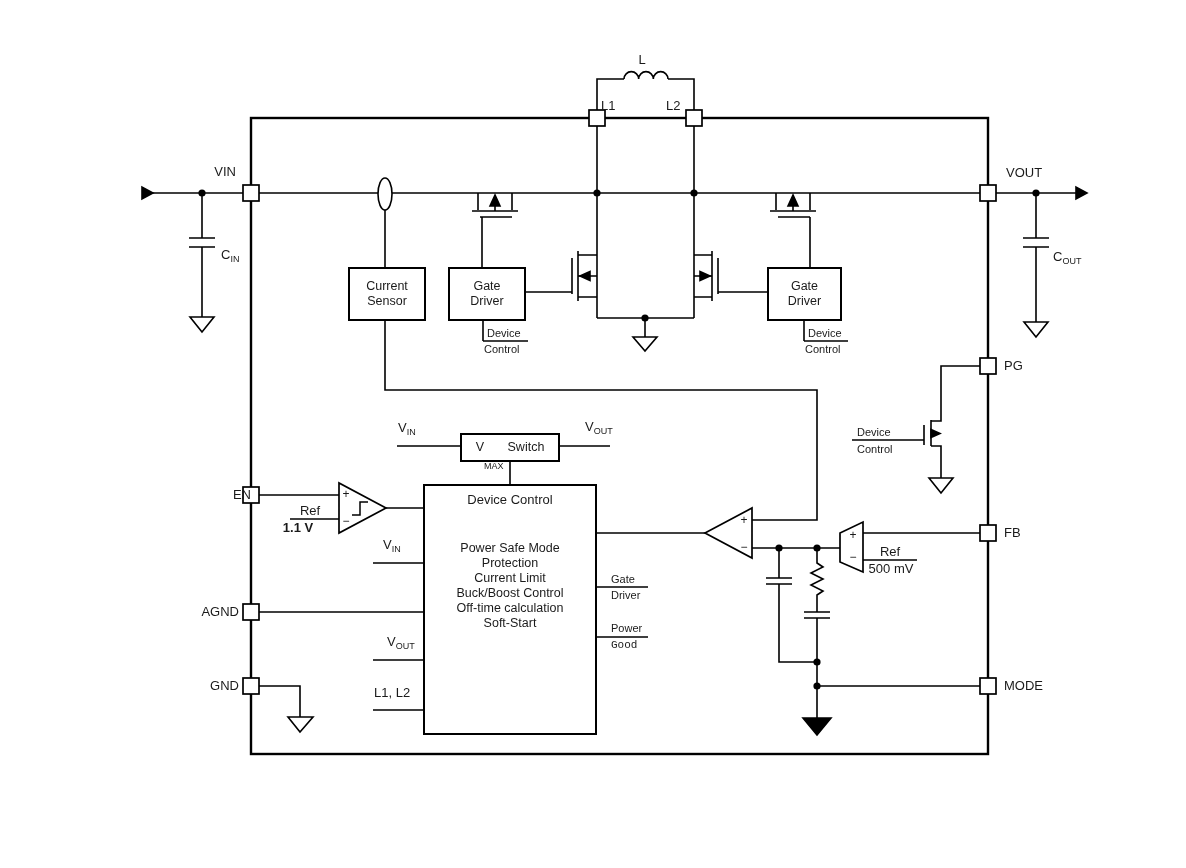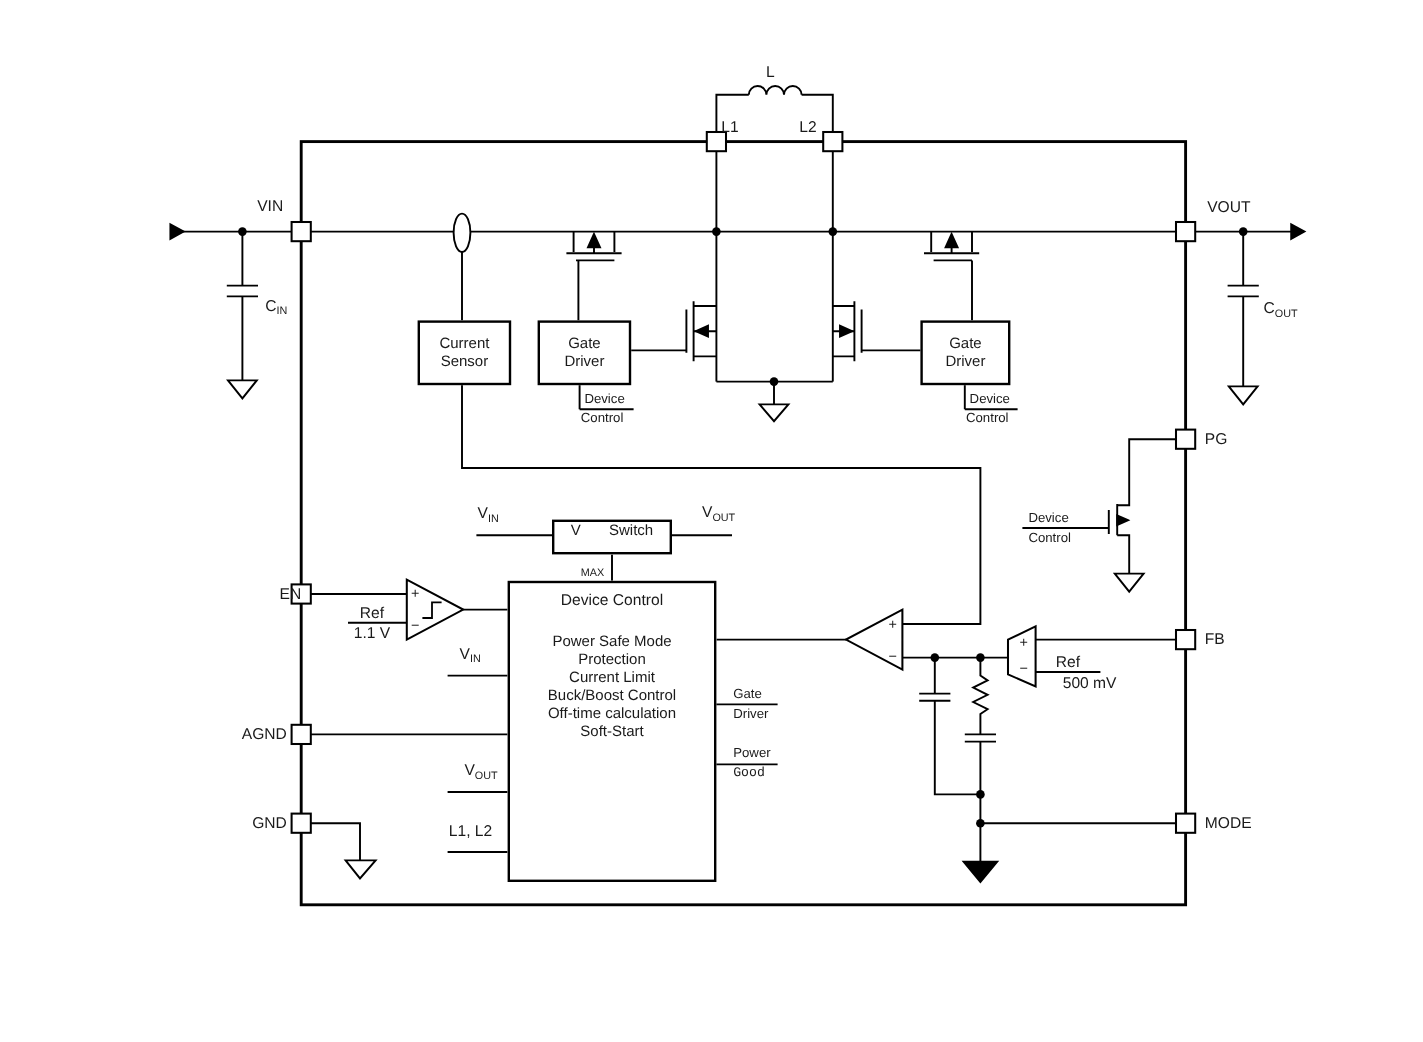--- a/index.html
+++ b/index.html
@@ -3,25 +3,25 @@
 <meta charset="utf-8">
 <style>
   html,body{margin:0;padding:0;background:#fff;}
   #stage{position:relative;width:1186px;height:868px;background:#ffffff;overflow:hidden;
          font-family:"Liberation Sans",sans-serif;color:#1a1a1a;}
   #wires{position:absolute;left:0;top:0;}
   .lbl{position:absolute;font-size:13px;line-height:13px;white-space:nowrap;}
   .lbl.small{font-size:11px;}
   .sub{font-size:9px;position:relative;top:3px;margin-top:32px;}
   .block{position:absolute;border:2px solid #000;background:#fff;display:flex;
-         flex-direction:column;justify-content:center;
+         flex-direction:column;align-items:center;justify-content:center;
          text-align:center;font-size:12.5px;line-height:15px;}
   #device-control{position:absolute;left:423px;top:484px;width:170px;height:247px;
          border:2px solid #000;background:#fff;text-align:center;font-size:12.5px;}
-  .dc-title{margin-top:6px;margin-bottom:20px;font-size:13px;}
+  .dc-title{margin-top:6px;margin-bottom:34px;font-size:13px;}
   .dc-fn{line-height:15px;}
   .sign{position:absolute;font-size:12px;line-height:14px;width:12px;text-align:center;}
   .ra{text-align:right;}
   .ctr{text-align:center;}
 </style>
 </head>
 <body>
 
 <div id="stage">
 
@@ -195,23 +195,23 @@
 <div class="lbl small" style="left:611px;top:589px;">Driver</div>
 <div class="lbl small" style="left:611px;top:622px;">Power</div>
 <div class="lbl small" style="left:611px;top:639px;font-family:Liberation Mono, monospace;">Good</div>
 
 <div class="lbl" style="left:398px;top:421px;"><span>V</span><span class="sub">IN</span></div>
 <div class="lbl" style="left:585px;top:420px;"><span>V</span><span class="sub">OUT</span></div>
 <div class="lbl" style="left:383px;top:538px;"><span>V</span><span class="sub">IN</span></div>
 <div class="lbl" style="left:387px;top:635px;"><span>V</span><span class="sub">OUT</span></div>
 <div class="lbl" style="left:374px;top:686px;">L1, L2</div>
 <div class="lbl ctr" style="left:290px;top:504px;width:40px;">Ref</div>
-<div class="lbl ctr" style="left:288px;top:521px;width:44px;">1.1 V</div>
+<div class="lbl ctr" style="left:276px;top:521px;width:44px;font-weight:bold;">1.1 V</div>
 <div class="lbl ctr" style="left:870px;top:545px;width:40px;">Ref</div>
-<div class="lbl ctr" style="left:864px;top:562px;width:54px;padding-left:17px;">500 mV</div>
+<div class="lbl ctr" style="left:864px;top:562px;width:54px;">500 mV</div>
 
 <div class="sign" style="left:340px;top:487px;">+</div>
 <div class="sign" style="left:340px;top:514px;">−</div>
 <div class="sign" style="left:738px;top:513px;">+</div>
 <div class="sign" style="left:738px;top:540px;">−</div>
 <div class="sign" style="left:847px;top:528px;">+</div>
 <div class="sign" style="left:847px;top:550px;">−</div>
 
 </div>
 

